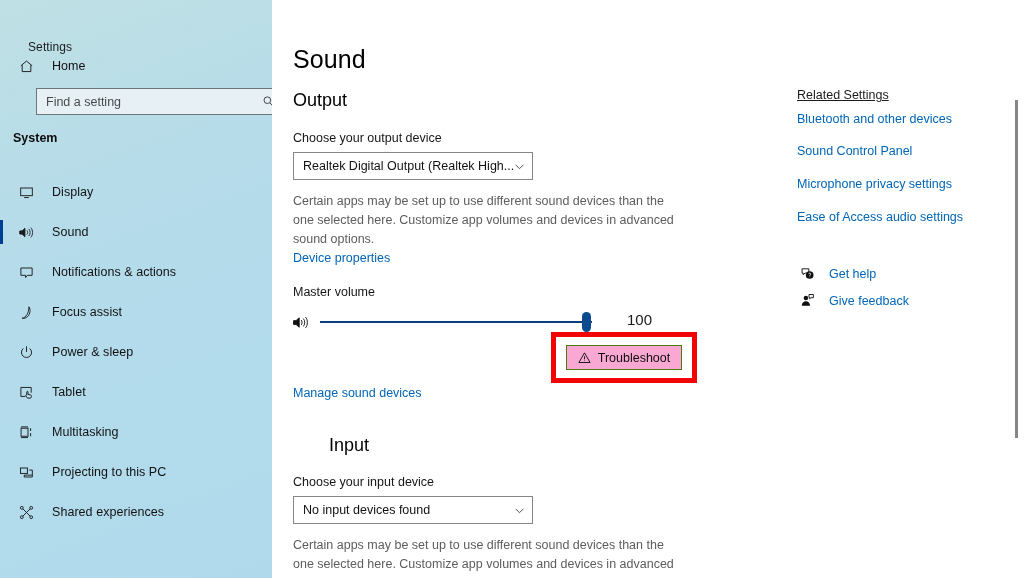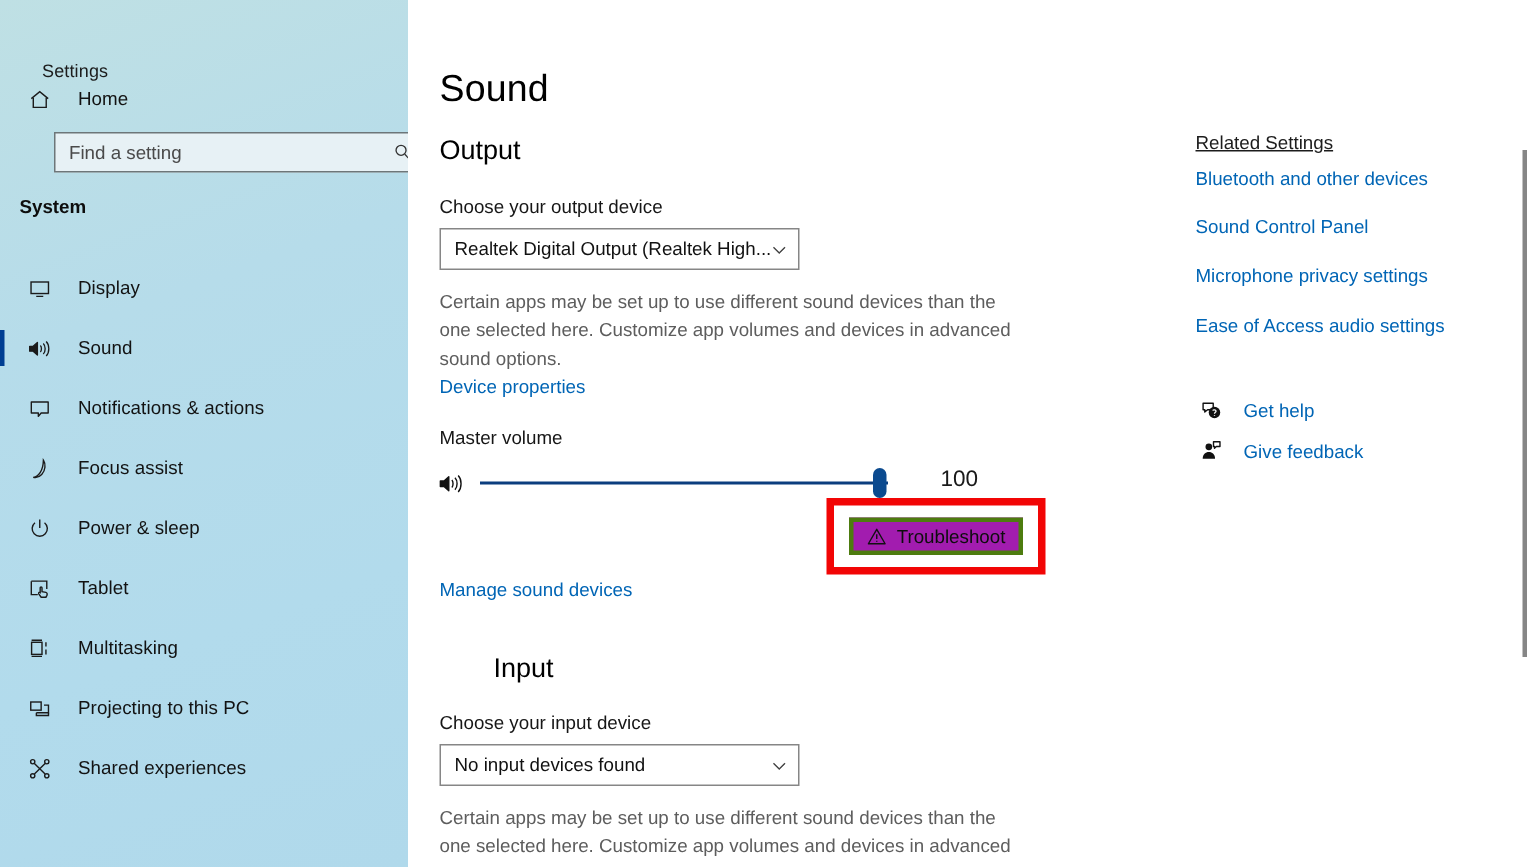--- a/index.html
+++ b/index.html
@@ -247,22 +247,22 @@
     position: absolute;
     left: 279px; top: 332px;
     width: 146px; height: 51px;
     border: 5px solid #f20505;
     background: #ffffff;
   }
   .troubleshoot-btn {
     position: absolute;
     left: 294px; top: 345px;
     width: 116px; height: 25px;
-    background: #a21caf;
-    border: 3px solid #4d7c0f;
+    background: #f9a8d4;
+    border: 1px solid #4d7c0f;
     display: flex;
     align-items: center;
     justify-content: center;
     gap: 7px;
     cursor: pointer;
   }
   .troubleshoot-label { font-size: 12.5px; color: #0d0d0d; }
 
   
   .related-panel { position: absolute; left: 525px; top: 0; width: 227px; }

